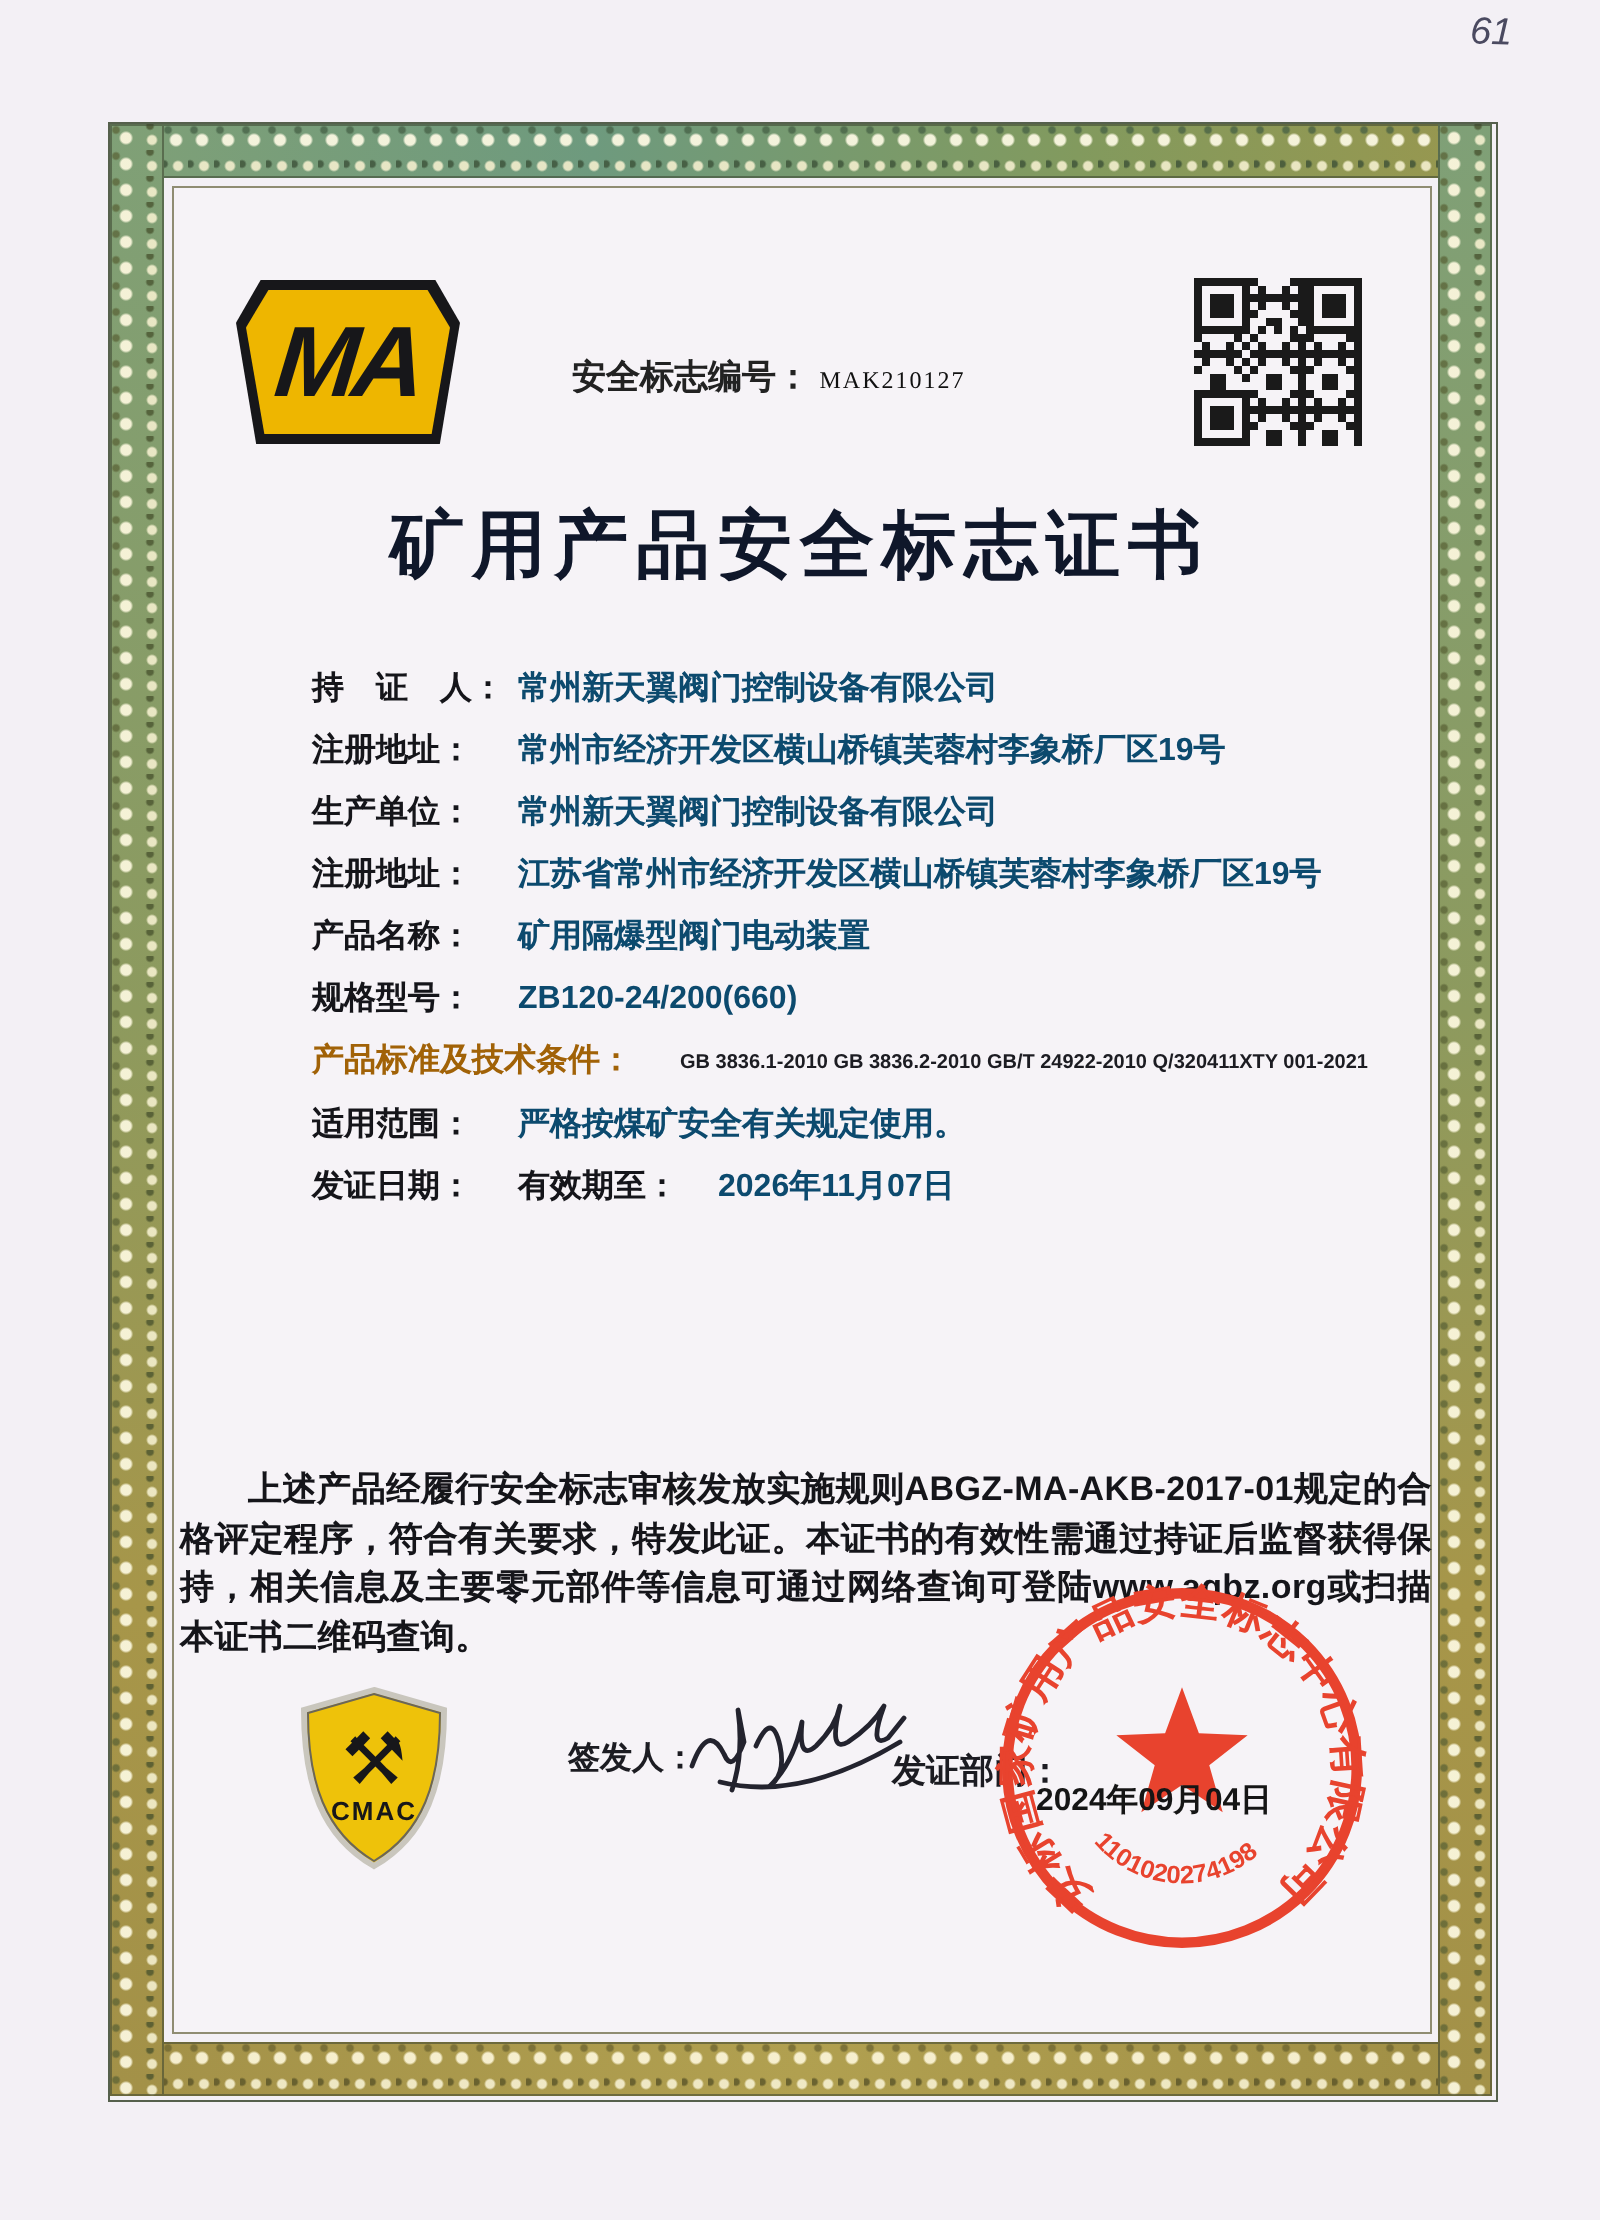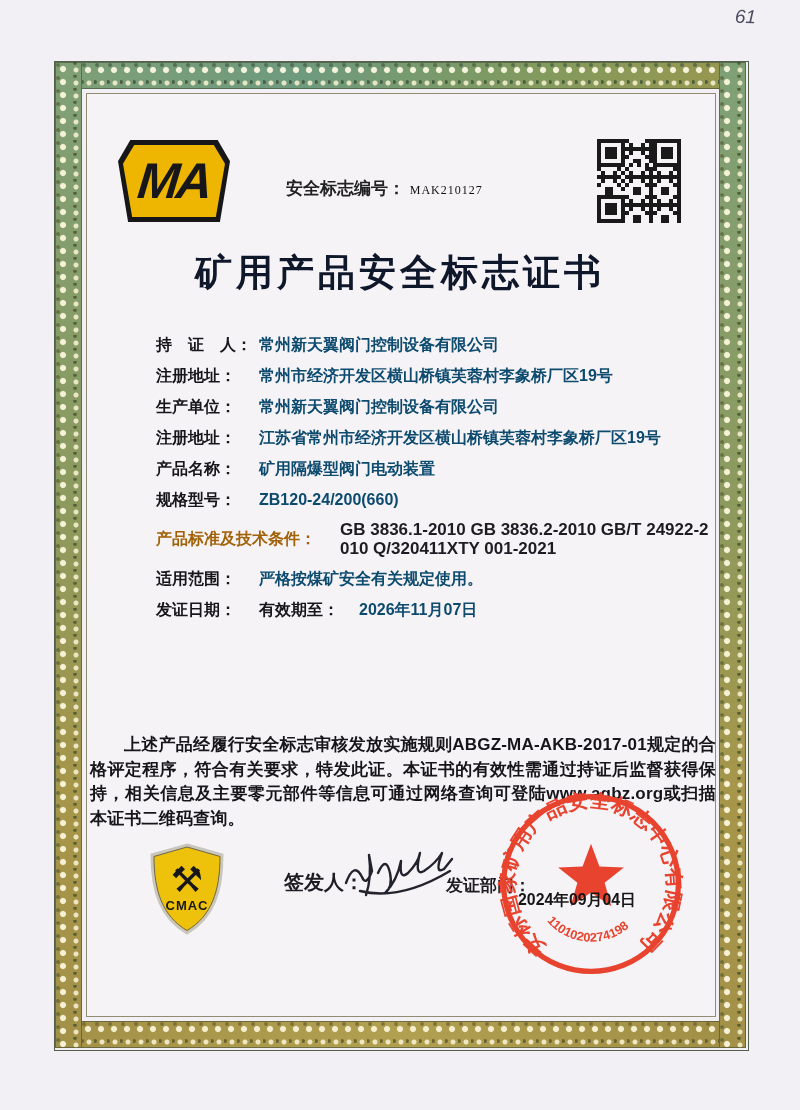--- a/index.html
+++ b/index.html
@@ -66,32 +66,32 @@
     font-family:"Liberation Serif","DejaVu Serif",serif;
     font-size:37px;font-weight:900;letter-spacing:4px;color:#0f172a;}
 
   
   .rows{left:112px;top:334px;width:606px;}
   .row{display:flex;margin-bottom:9px;font-size:16px;font-weight:700;line-height:22px;margin-left:44px;}
   .row .lbl{flex:none;width:103px;color:#15151a;}
   .row .val{color:#0c4a6e;}
   .row-wide{align-items:center;margin-bottom:10px;}
   .row-wide .lbl-wide{flex:none;width:auto;margin-right:24px;color:#a16207;}
-  .row-wide .val-wide{width:392px;font-size:17px;line-height:19px;word-break:break-all;
+  .row-wide .val-wide{width:392px;font-size:10px;line-height:19px;word-break:break-all;
     font-family:"Liberation Sans","DejaVu Sans",sans-serif;}
   .row-dates .val-issue{width:175px;}
   .row-dates .lbl-valid{flex:none;width:100px;}
 
   
   .statement{left:90px;top:733px;width:626px;font-size:17px;font-weight:700;line-height:24.5px;
     text-indent:2em;text-align:justify;color:#15151a;letter-spacing:.2px;}
 
   
   .cmac{left:146px;top:842px;width:82px;height:94px;}
-  .sign-label{left:284px;top:869px;font-size:20px;font-weight:700;text-align:right;}
+  .sign-label{left:284px;top:869px;font-size:16px;font-weight:700;text-align:right;}
   .dept-label{left:446px;top:874px;font-size:17px;font-weight:700;}
   .signature{left:338px;top:843px;}
   .seal{left:495px;top:788px;width:192px;height:192px;}
 </style>
 </head>
 <body>
 
 <div class="abs corner-note">61</div>
 
 <div class="abs frame-outline"></div>

